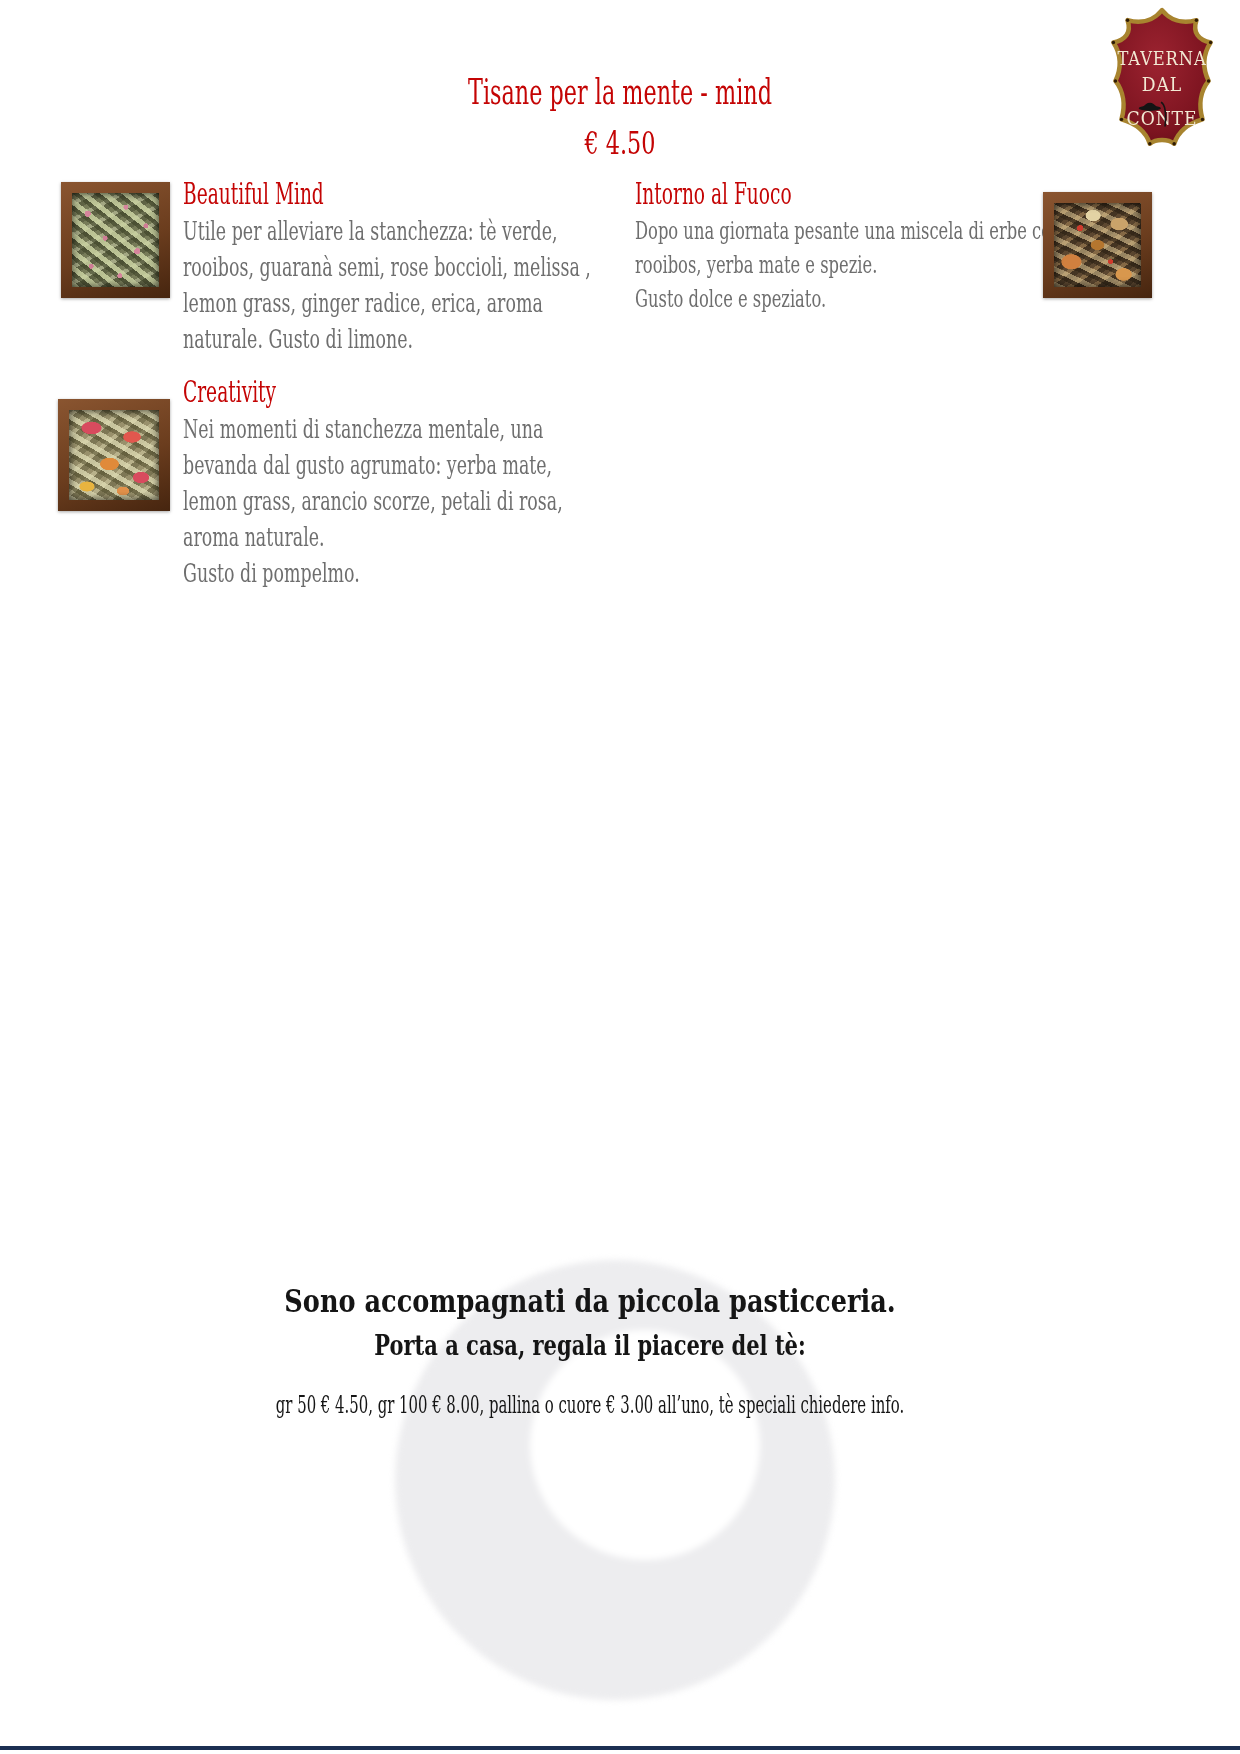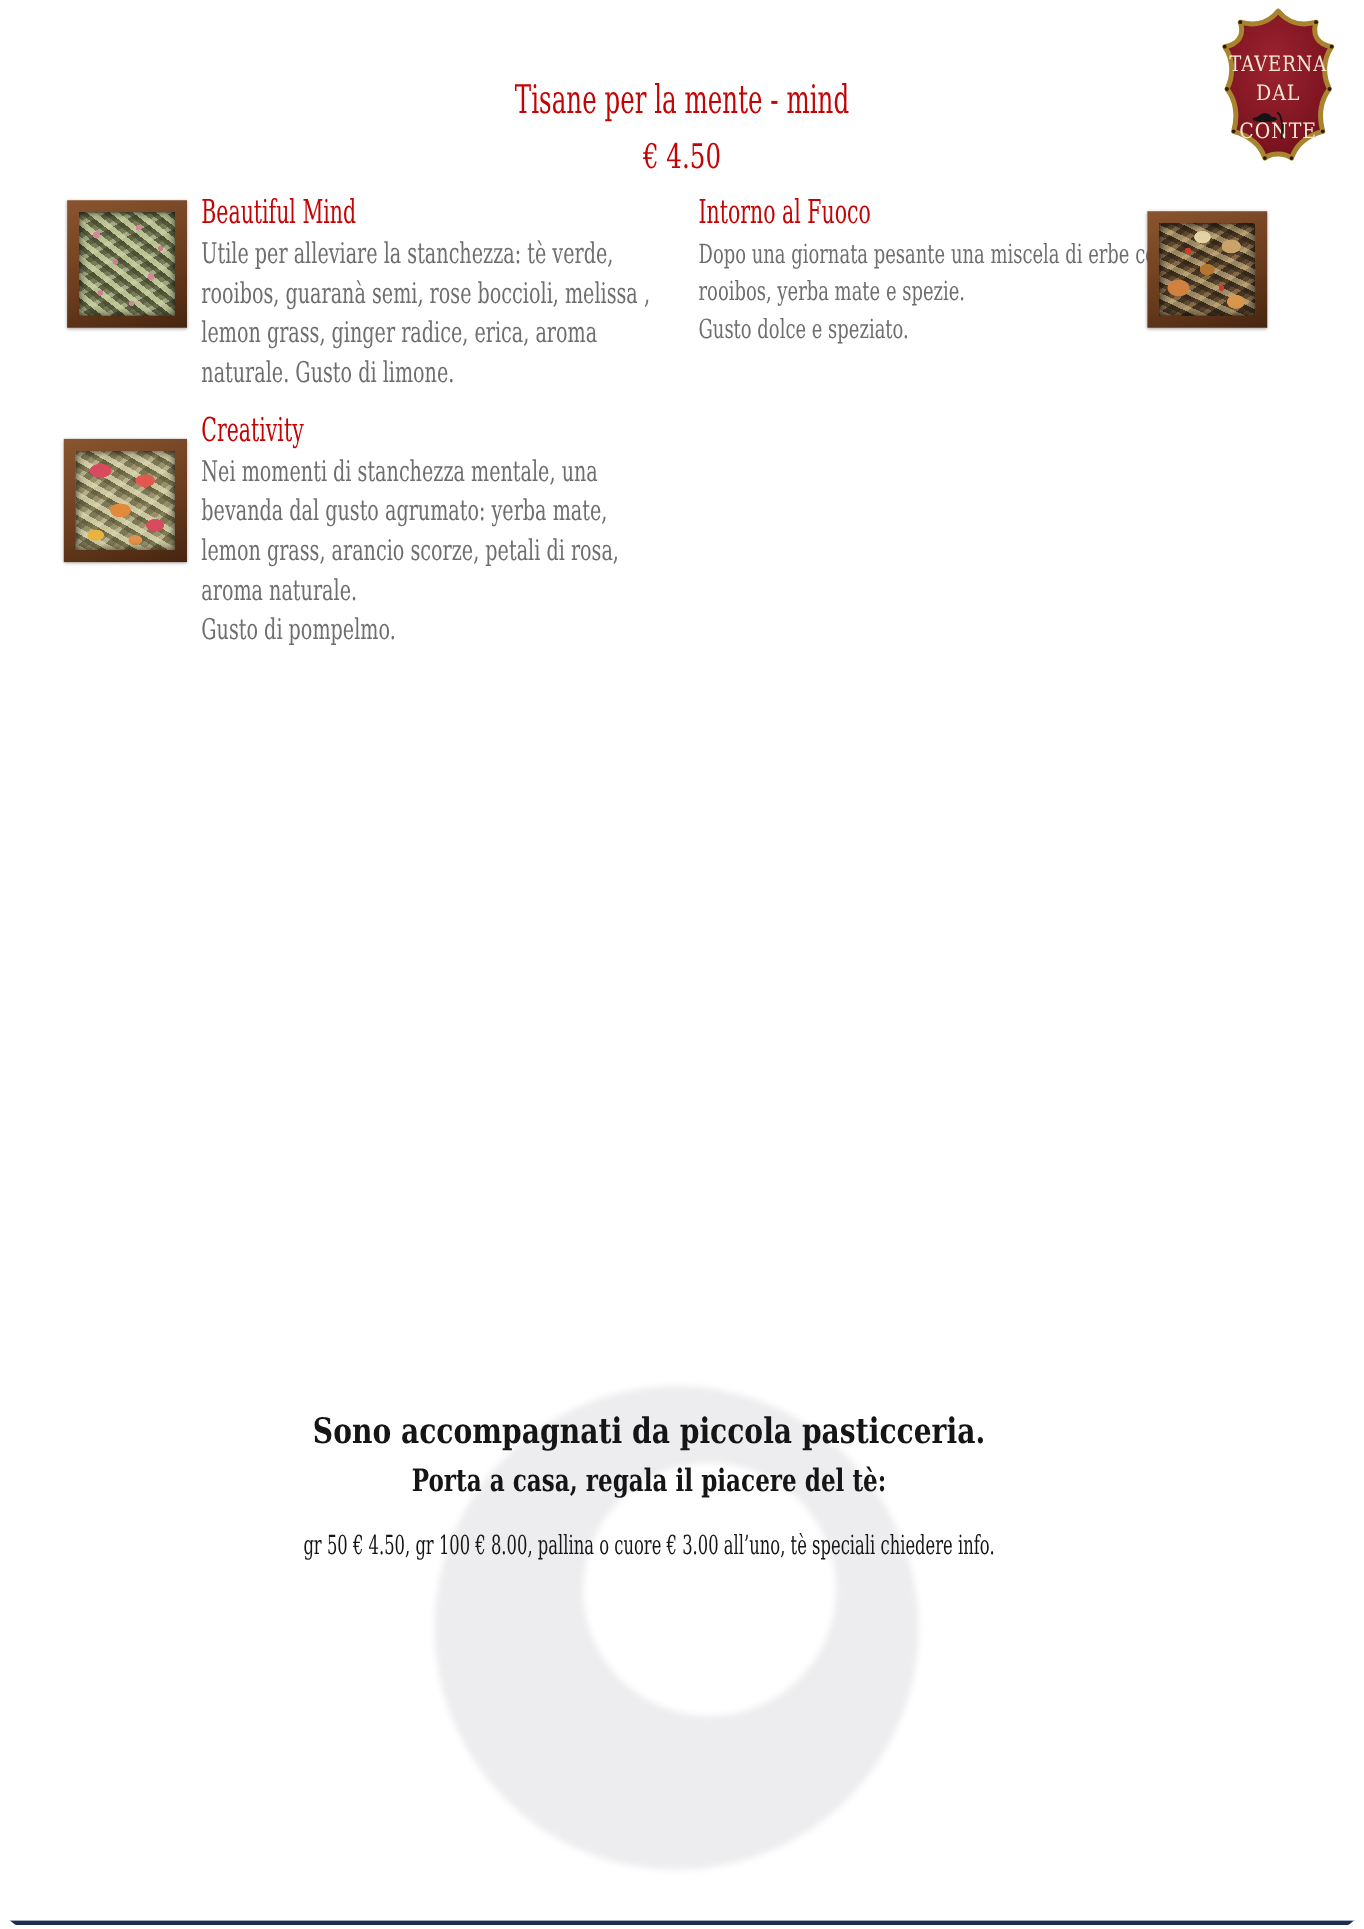--- a/index.html
+++ b/index.html
@@ -1,20 +1,19 @@
 <!DOCTYPE html>
 <html><head>
 <meta charset="utf-8">
 <style>
   html,body{margin:0;padding:0;background:#ffffff;}
   .page{
     position:relative;width:1240px;height:1754px;margin:0 auto;
     background:#ffffff;overflow:hidden;
     font-family:"DejaVu Serif", serif;
-    border-radius:29px;
   }
   
   .condL{transform:scaleX(.67);transform-origin:0 0;white-space:nowrap;}
   .condL68{transform:scaleX(.68);transform-origin:0 0;white-space:nowrap;}
   .condL62{transform:scaleX(.62);transform-origin:0 0;white-space:nowrap;}
   .condC62{transform:scaleX(.62);transform-origin:50% 0;white-space:nowrap;}
   .condC72{transform:scaleX(.72);transform-origin:50% 0;white-space:nowrap;}
   .condC80{transform:scaleX(.80);transform-origin:50% 0;white-space:nowrap;}
   .condC75{transform:scaleX(.75);transform-origin:50% 0;white-space:nowrap;}
 

